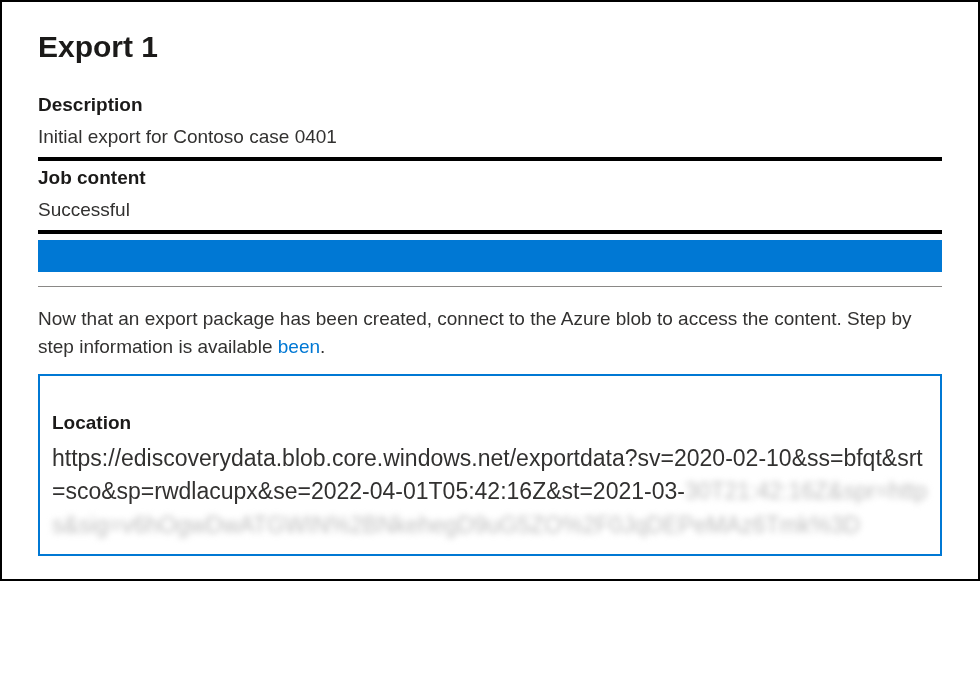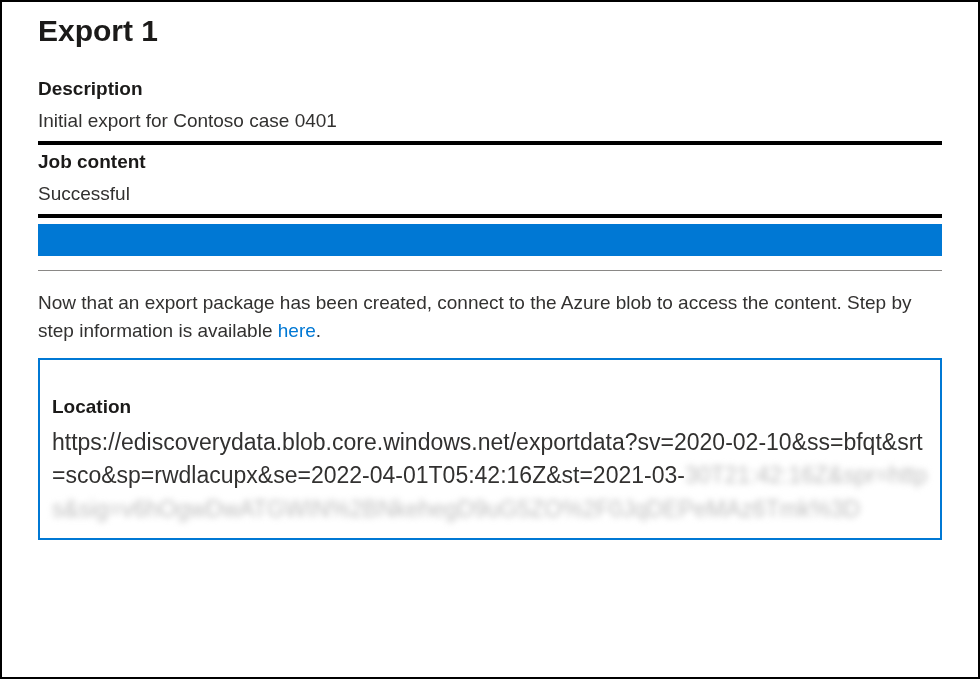--- a/index.html
+++ b/index.html
@@ -10,22 +10,22 @@
     body {
       font-family: 'Segoe UI', Tahoma, Geneva, Verdana, sans-serif;
       background: #fff;
       width: 980px;
       height: 679px;
       overflow: hidden;
     }
     .container {
       border: 2px solid #000;
       width: 980px;
-      height: 679px;
-      padding: 12px 36px 20px 36px;
+      height: 581px;
+      padding: 28px 36px 20px 36px;
     }
     .page-title {
       font-size: 30px;
       font-weight: 700;
       color: #1b1a19;
       margin-bottom: 30px;
     }
     .field-label {
       font-size: 19px;
       font-weight: 600;
@@ -115,21 +115,21 @@
   </div>
 
   <div class="progress-section">
     <div class="progress-bar-wrapper">
       <div class="progress-bar-fill" style="width: 100%; background: rgb(0, 120, 212);"></div>
     </div>
     <hr class="progress-divider">
   </div>
 
   <p class="info-text">
-    <span>Now that an export package has been created, connect to the Azure blob to access the content. Step by step information is available </span><a class="info-link">here</a><span>.</span>
+    <span>Now that an export package has been created, connect to the Azure blob to access the content. Step by step information is available </span><a class="info-link">been</a><span>.</span>
   </p>
 
   <div class="location-box">
     <div class="location-label">Location</div>
     <div class="location-url">
       <span>https://ediscoverydata.blob.core.windows.net/exportdata?sv=2020-02-10&amp;ss=bfqt&amp;srt=sco&amp;sp=rwdlacupx&amp;se=2022-04-01T05:42:16Z&amp;st=2021-03-</span><span class="blurred">30T21:42:16Z&amp;spr=https&amp;sig=v6hOgwDwATGWIN%2BNkehegD9uG5ZO%2F0JqDEPeMAz6Tmk%3D</span>
     </div>
   </div>
 
 </div>

